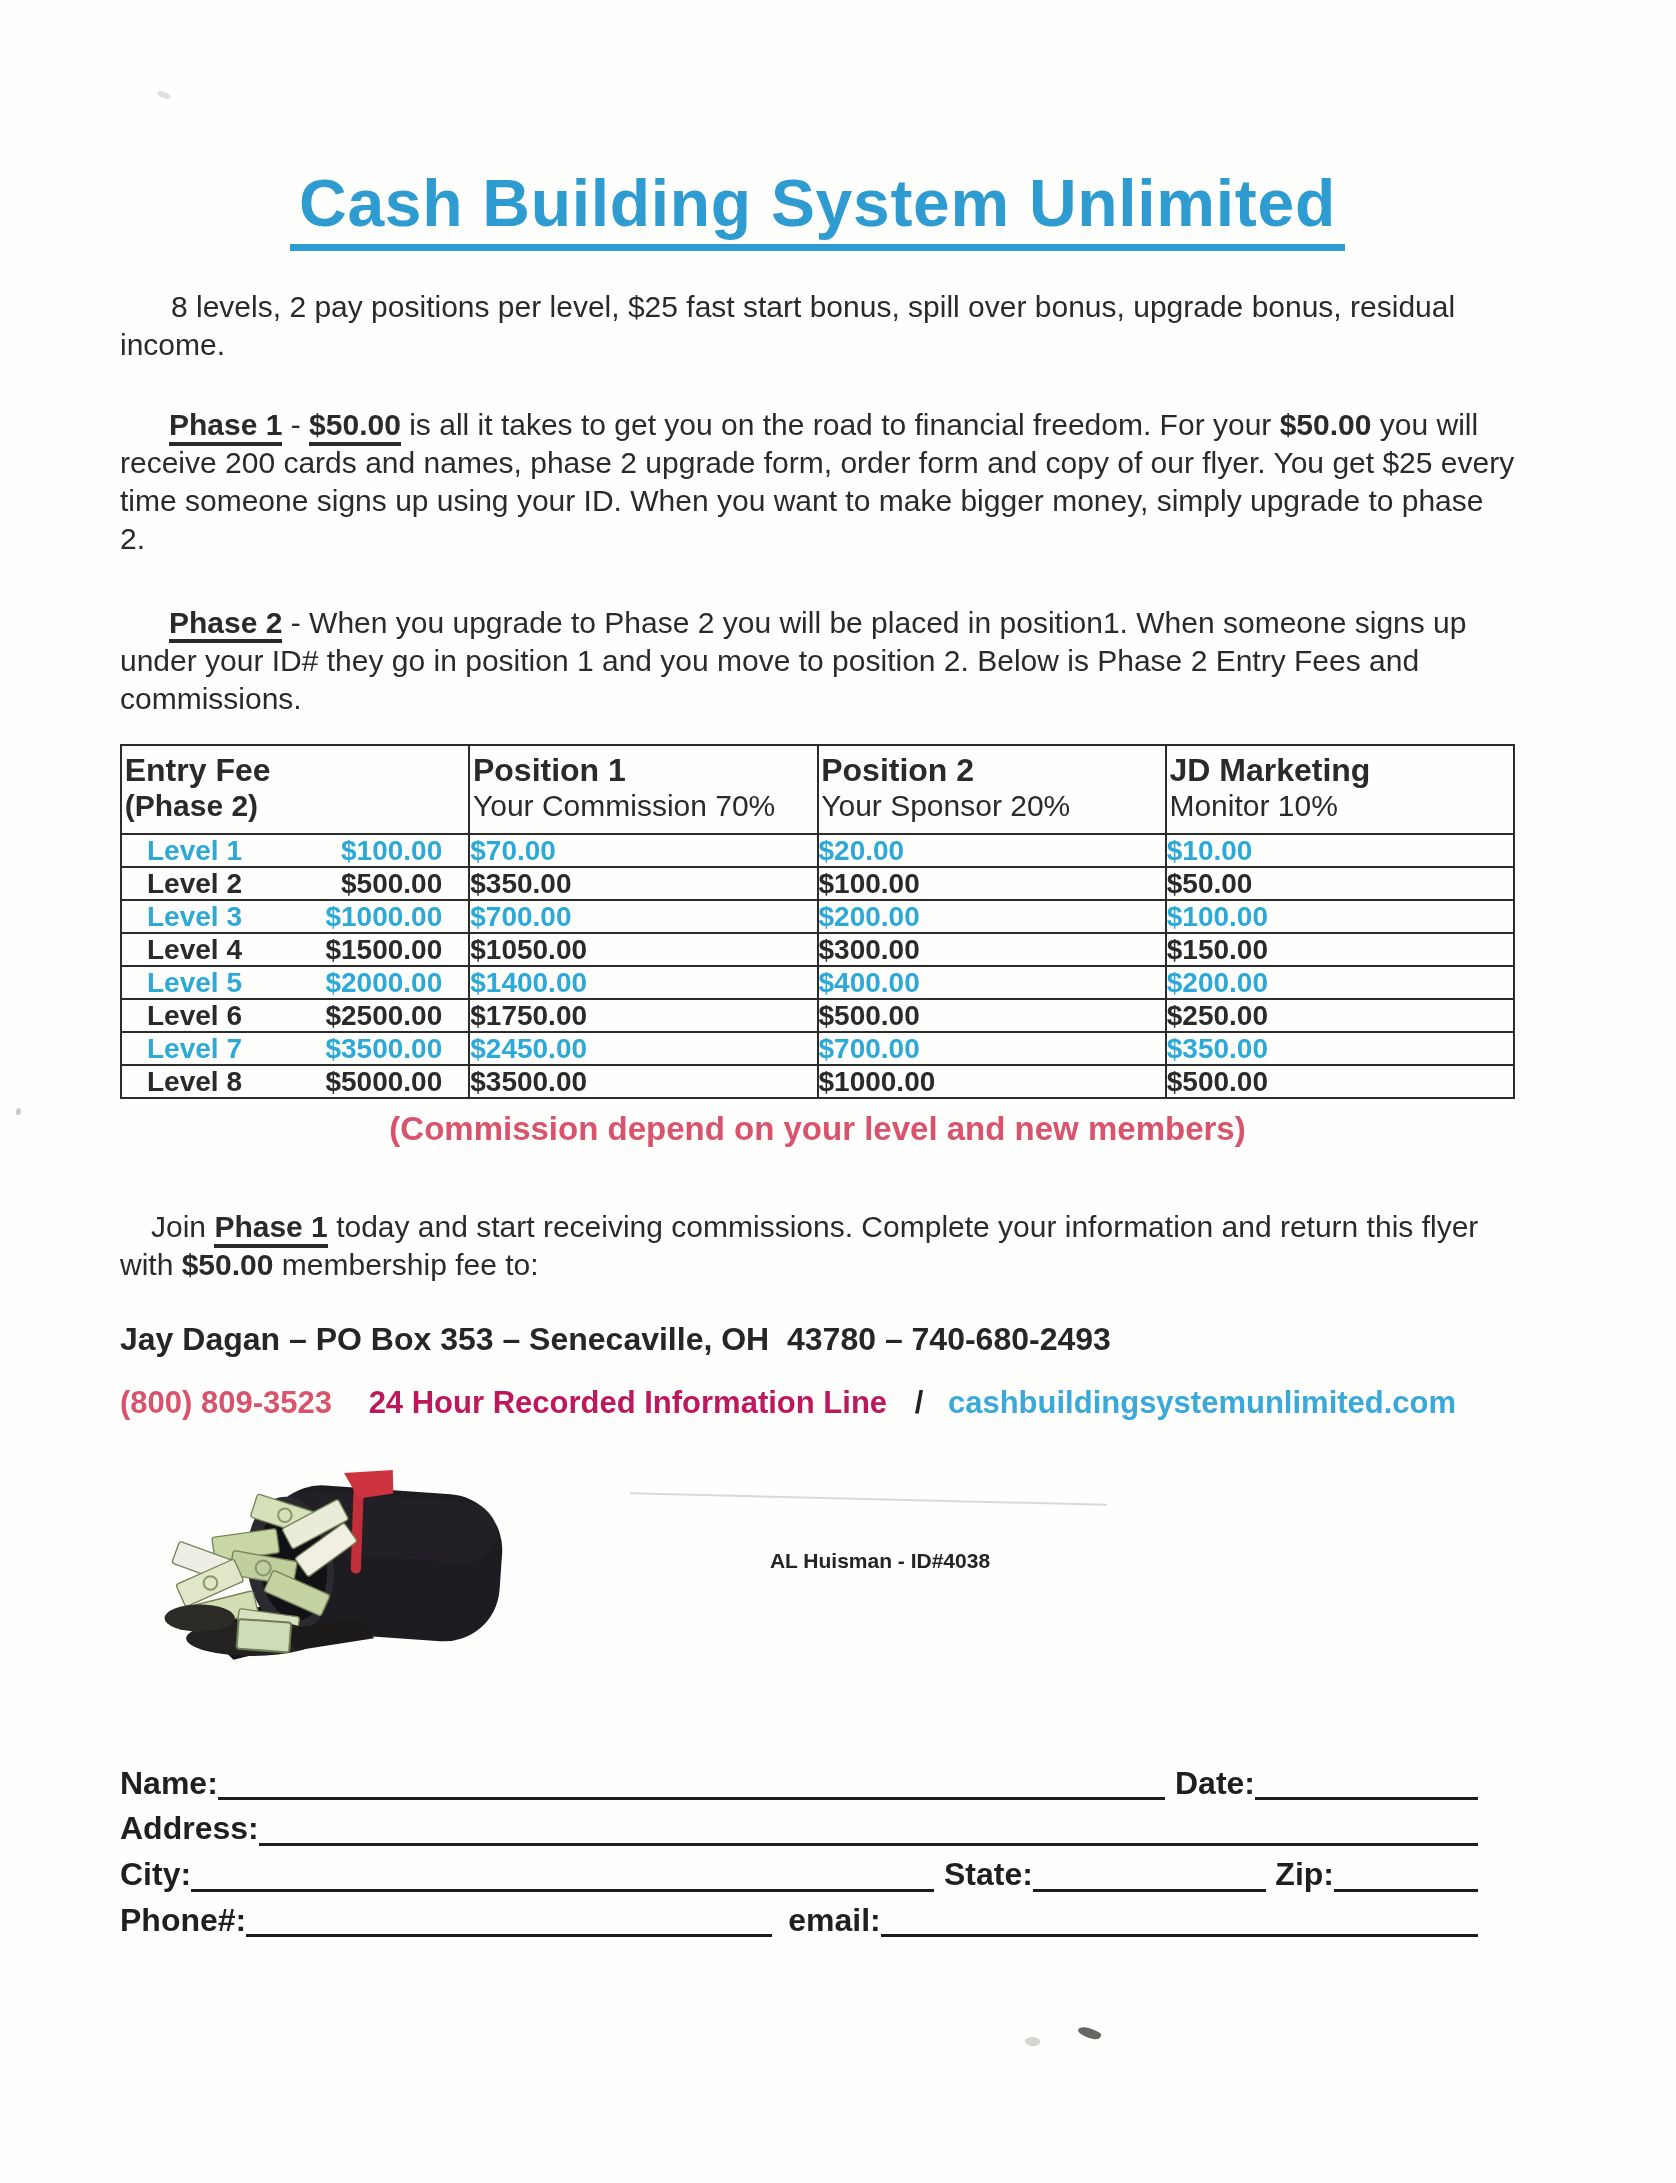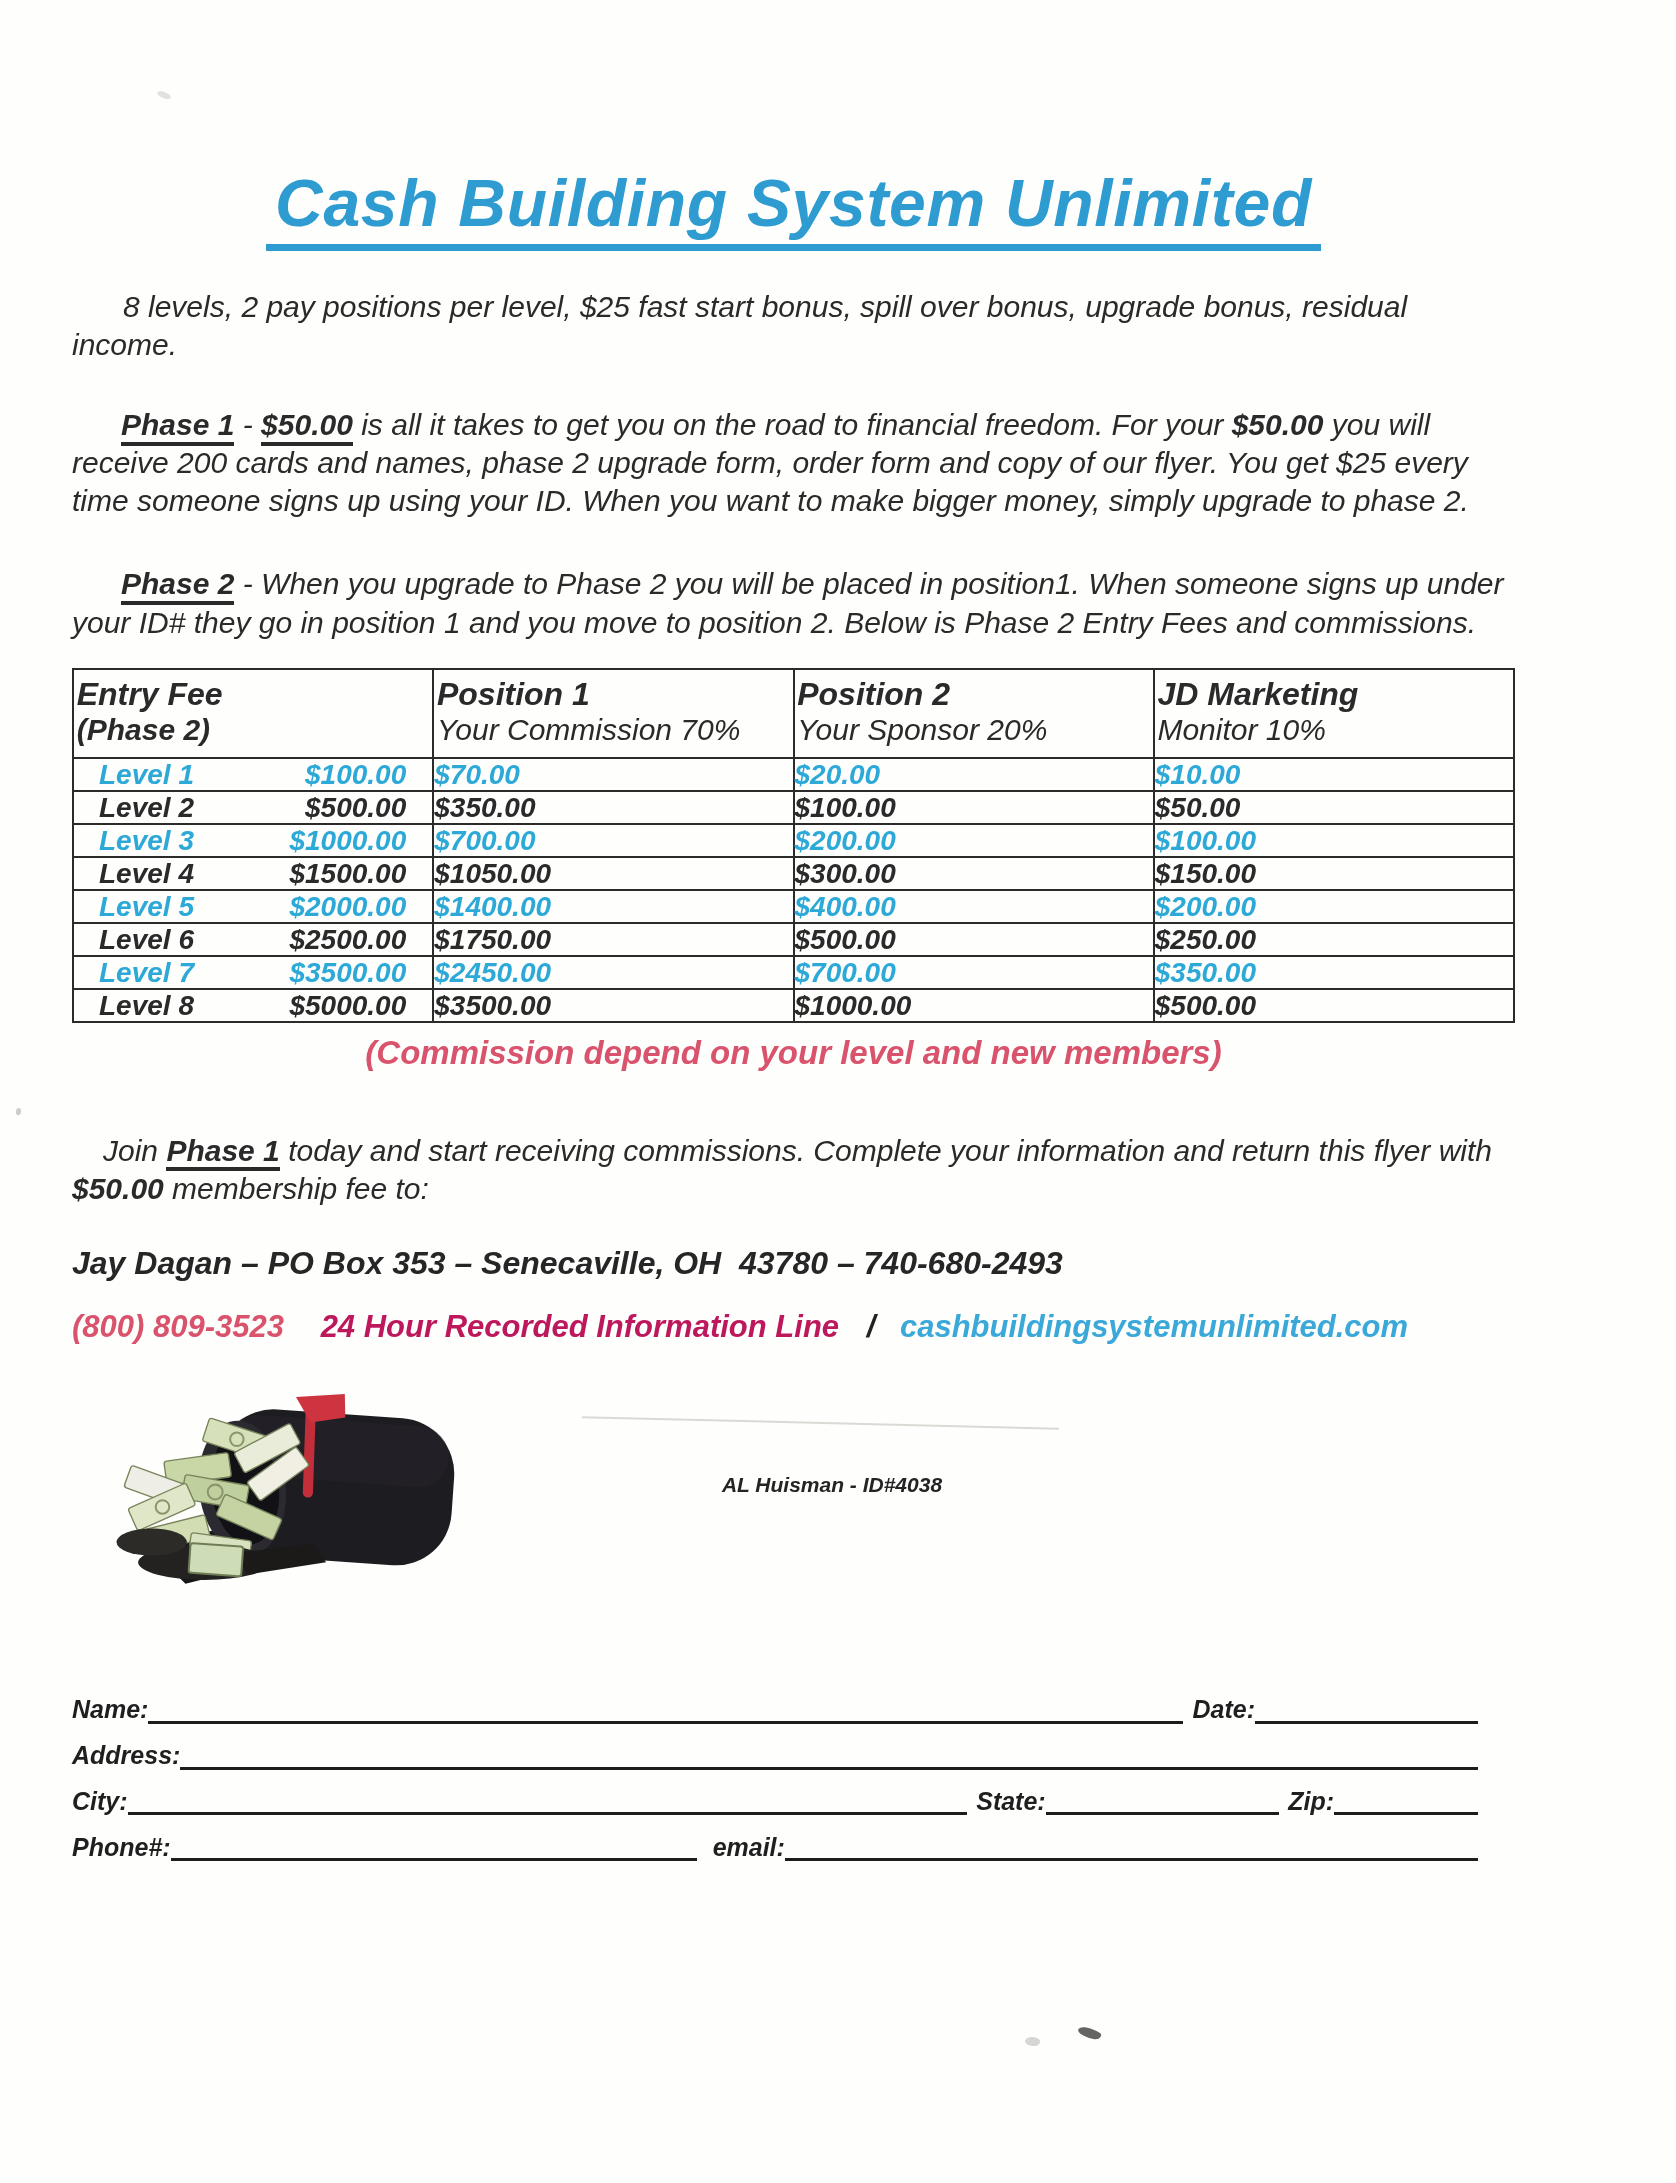--- a/index.html
+++ b/index.html
@@ -4,21 +4,21 @@
 <style>
   html,body { margin:0; padding:0; background:#d8d8d8; }
   .page {
     position:relative;
     width:1676px; height:2183px;
     background:#fefefd;
     font-family:"Liberation Sans","DejaVu Sans",sans-serif;
     color:#2a2a2a;
     overflow:hidden;
   }
-  .content { padding:170px 161px 0 72px;font-style:italic; }
+  .content { padding:170px 161px 0 120px; }
 
   
   .title { text-align:center; margin:0; line-height:1.0; }
   .title .t {
     display:inline-block;
     font-size:66px; font-weight:bold; letter-spacing:0.7px;
     color:var(--blue);
     border-bottom:7.4px solid var(--blue);
     padding:0 9.5px 8px 9.5px;
   }
@@ -75,21 +75,21 @@
   .illu { width:365px; margin-left:31px; flex:none; }
   .illu svg { display:block; }
   .rep-col { margin-left:114px; width:500px; }
   .faint-line {
     border-top:2px solid #cdcdc6; width:477px;
     transform:rotate(1.4deg); opacity:.75; margin-top:30px;
   }
   .rep { margin-top:49px; text-align:center; font-size:21px; font-weight:bold; color:#242424; }
 
   
-  .form { margin-top:78px; padding-right:37px; font-size:25px; font-weight:bold; color:#1f1f1f; }
+  .form { margin-top:78px; padding-right:37px; font-size:32px; font-weight:bold; color:#1f1f1f; }
   .frow { display:flex; align-items:flex-end; height:39px; margin-bottom:6.8px; }
   .frow .lab { flex:none; line-height:1; padding-bottom:1.4px; }
   .fline { border-bottom:3.4px solid #1d1d1d; height:6.8px; flex:none; }
   .fl-grow { flex:1; }
   .w-date  { width:223px; }
   .w-state { width:233px; }
   .w-zip   { width:144px; }
   .w-phone { width:526px; }
   .gap { margin-left:9.5px; }
 

